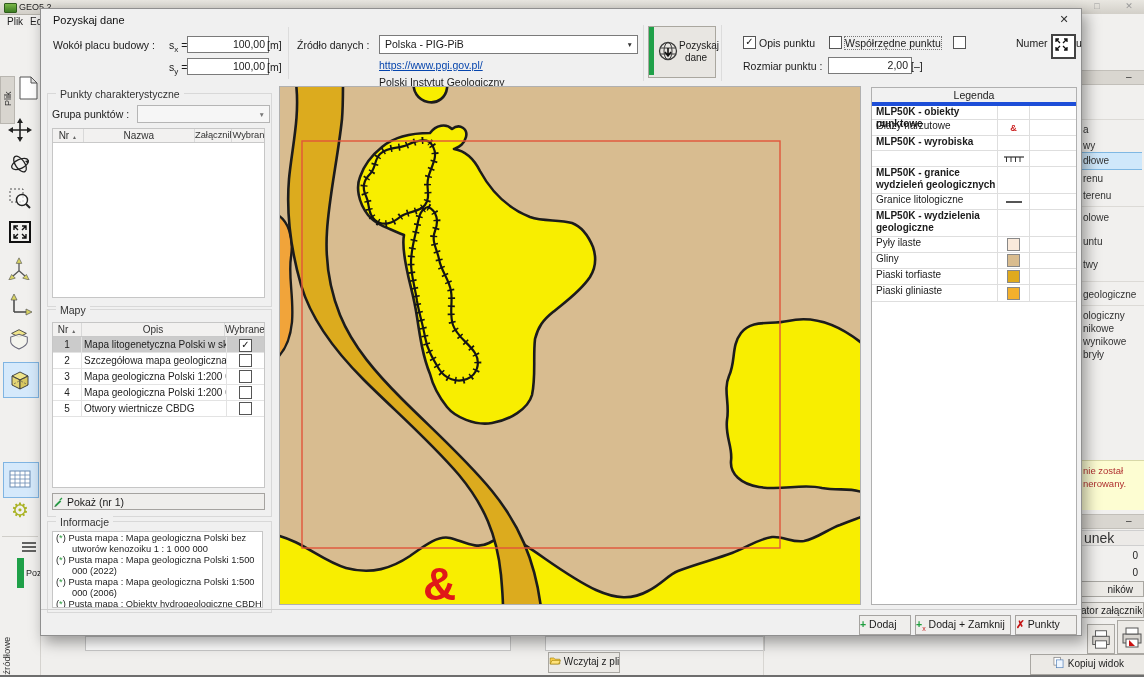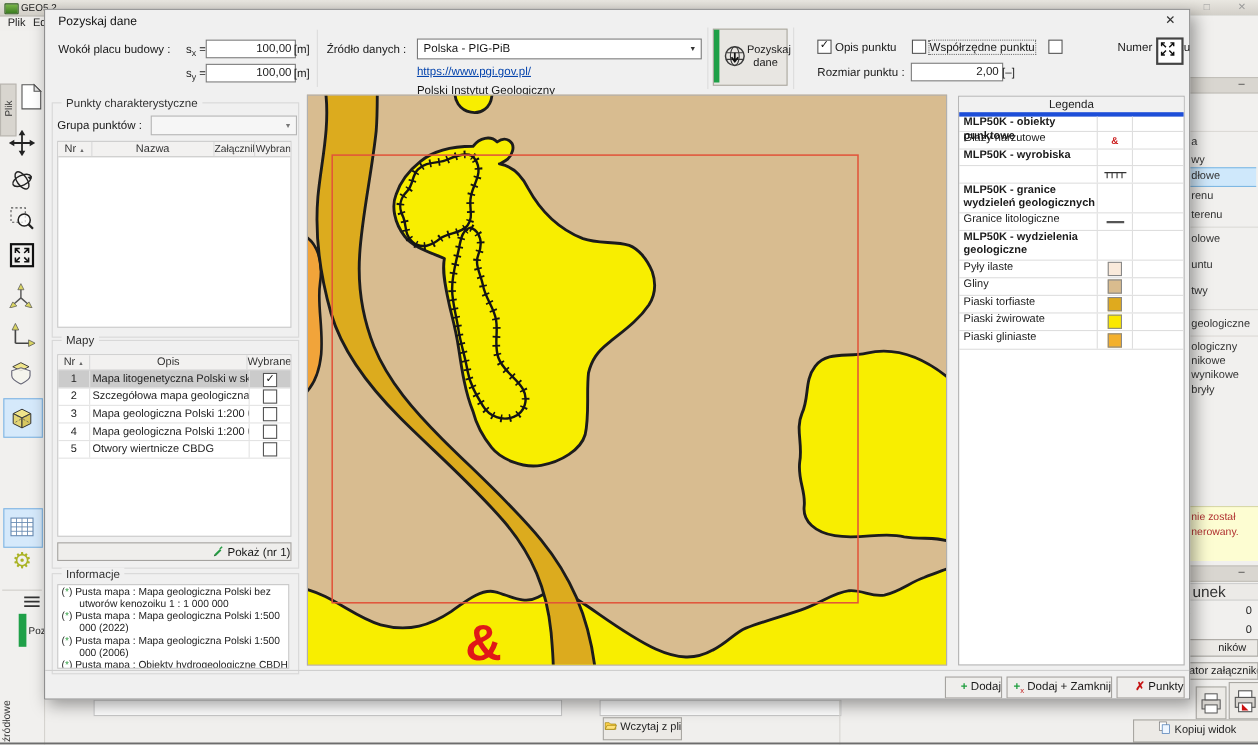--- a/index.html
+++ b/index.html
@@ -36,21 +36,21 @@
   .vdiv{width:1px;background:#dcdcdc;}
   .cbox{width:11px;height:11px;background:#fff;border:1px solid #555;font-size:10px;line-height:10px;text-align:center;color:#111;}
   .grp{border:1px solid #d8d8d8;}
   .grplbl{position:absolute;top:-6px;left:8px;background:#f0f0f0;padding:0 4px;font-size:10.5px;color:#333;white-space:nowrap;}
   .tbl{background:#fff;border:1px solid #c6c6c6;}
   .thead{display:flex;background:#f2f1f0;border-bottom:1px solid #c9c9c9;font-size:10px;color:#333;}
   .thead>div{border-right:1px solid #d9d9d9;text-align:center;line-height:13px;height:13px;overflow:hidden;white-space:nowrap;}
   .trow{display:flex;font-size:10px;color:#222;border-bottom:1px solid #e3e3e3;height:15px;line-height:15px;}
   .trow>div{border-right:1px solid #e3e3e3;overflow:hidden;white-space:nowrap;}
   .selrow{background:#cbcbcb;}
-  .btn{background:#efeeec;border:1px solid #a5a3a0;font-size:10.5px;color:#1a1a1a;text-align:right;}
+  .btn{background:#efeeec;border:1px solid #a5a3a0;font-size:10.5px;color:#1a1a1a;text-align:left;}
   .plus{color:#1e9e3e;font-weight:bold;}
   .subx{color:#c42222;font-size:7px;vertical-align:sub;}
   .cross{color:#c41111;font-weight:bold;}
   .info-item{font-size:9.3px;line-height:11px;color:#222;padding-left:16px;text-indent:-16px;}
   .star{color:#2e9e40;}
   .legend{left:830px;top:78px;width:204px;height:516px;background:#fff;border:1px solid #b0b0b0;}
   .leghead{height:14px;background:#f1f1f1;border-bottom:4px solid #1d4ed8;text-align:center;font-size:10.5px;line-height:14px;color:#222;}
   .legrow{display:flex;border-bottom:1px solid #dedede;align-items:center;}
   .legrow .lc{width:121px;border-right:1px solid #dedede;font-size:10px;padding:0 0 0 4px;line-height:12px;align-self:stretch;display:flex;align-items:flex-start;}
   .legrow .sc{width:31px;border-right:1px solid #dedede;align-self:stretch;display:flex;align-items:center;justify-content:center;}
@@ -451,29 +451,20 @@
         </div>
       <div class="legrow" style="height:15px;">
           <div class="lc">
             <span>Piaski torfiaste</span>
           </div>
           <div class="sc">
             <span class="swatch" style="background:#dfaa1e"></span>
           </div>
           <div class="rc"></div>
         </div>
-      <div class="legrow" style="height:15px;">
-          <div class="lc">
-            <span>Piaski żwirowate</span>
-          </div>
-          <div class="sc">
-            <span class="swatch" style="background:#fbe800"></span>
-          </div>
-          <div class="rc"></div>
-        </div>
       <div class="legrow" style="height:16px;">
           <div class="lc">
             <span>Piaski gliniaste</span>
           </div>
           <div class="sc">
             <span class="swatch" style="background:#f3b02c"></span>
           </div>
           <div class="rc"></div>
         </div>
     </div>

